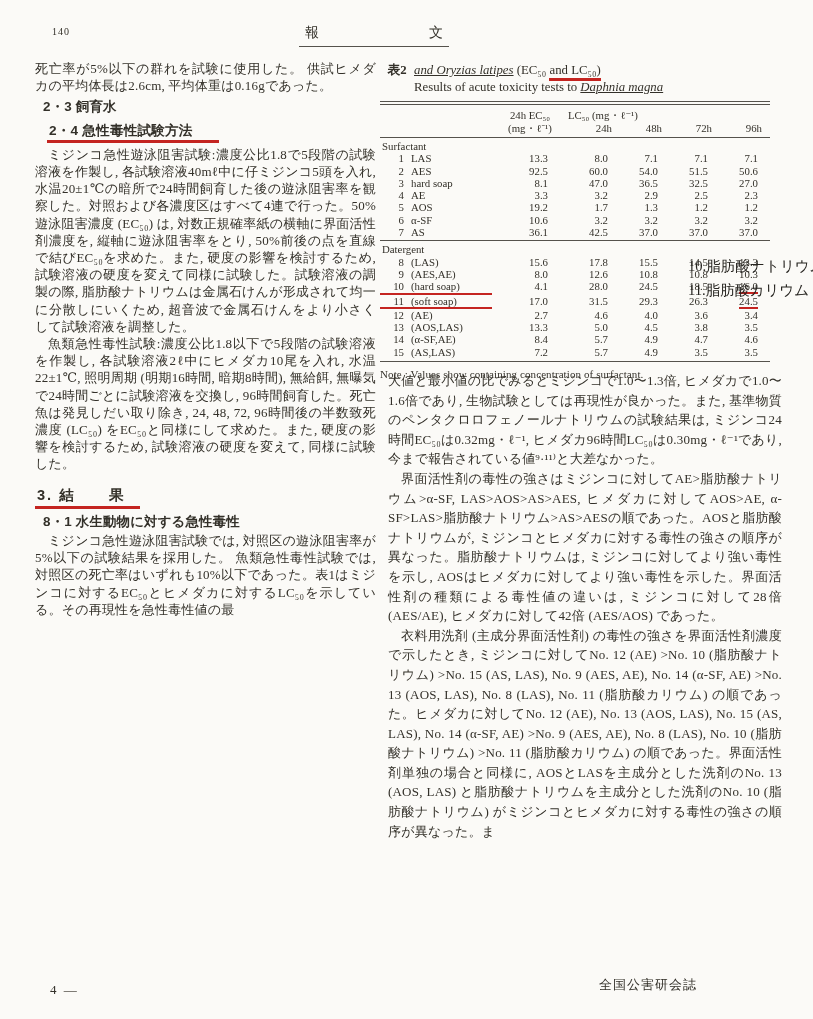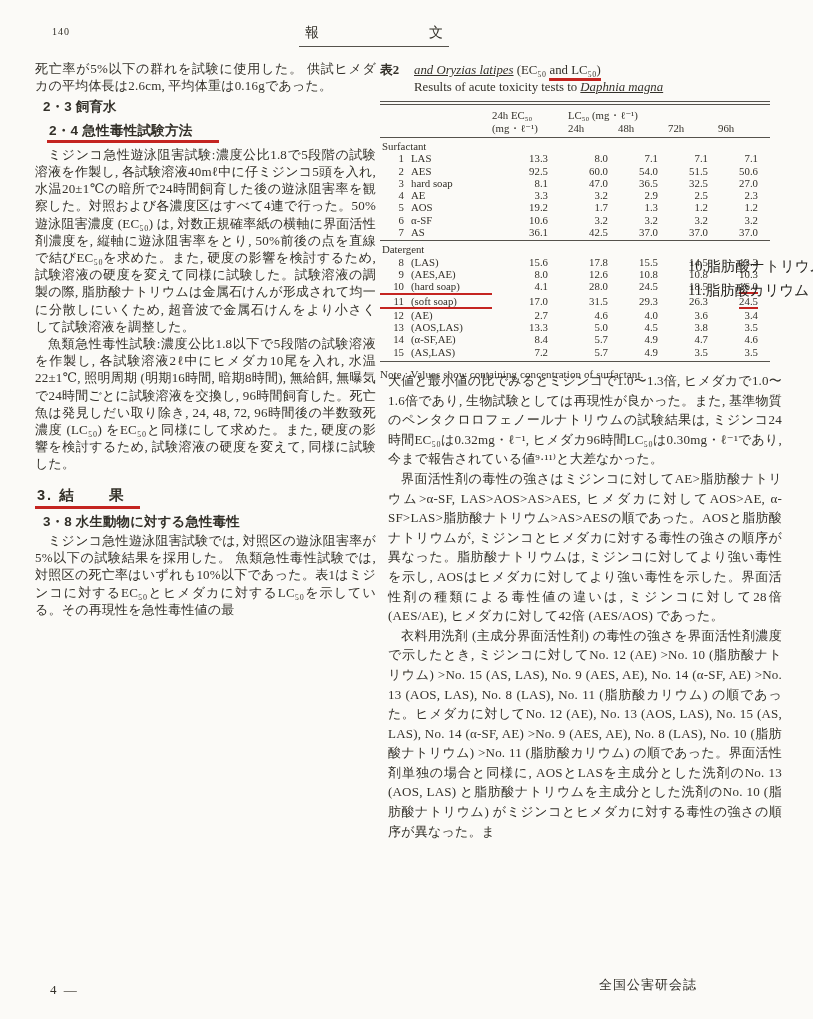--- a/index.html
+++ b/index.html
@@ -46,30 +46,30 @@
   .h-result{
     font-family:"Liberation Sans","DejaVu Sans",sans-serif;
     font-weight:bold;font-size:14.6px;
     border-bottom:3.5px solid #c42420;padding:0 14px 2px 2px;
     display:inline-block;letter-spacing:2px;
   }
 
   
   .tbl{position:absolute;left:380px;top:62px;width:390px;font-size:10.8px;}
   .t-titlebox{display:flex;font-size:12.8px;line-height:17px;}
-  .t-lab{width:34px;flex:none;font-weight:bold;}
+  .t-lab{width:34px;flex:none;font-weight:bold;text-align:center;}
   .species{font-style:italic;text-decoration:underline;}
   .redmark{border-bottom:3.5px solid #c42420;padding-bottom:1px;}
   .t-rule-double{margin-top:5px;border-top:1.4px solid #55524c;}
   .t-rule-double > div{height:2px;border-bottom:1px solid #55524c;}
   .t-grid{display:grid;grid-template-columns:112px 76px 50px 50px 50px 50px;}
   .t-head{margin-top:4px;padding-bottom:3px;border-bottom:1px solid #55524c;}
-  .th-ec{grid-column:2;grid-row:1 / span 2;text-align:left;line-height:12.5px;}
+  .th-ec{grid-column:2;grid-row:1 / span 2;text-align:center;line-height:12.5px;font-family:Liberation Serif, serif;}
   .th-lc{grid-column:3 / span 4;grid-row:1;text-align:left;line-height:12.5px;}
-  .th-sub{grid-row:2;text-align:left;line-height:12.5px;padding-right:6px;}
+  .th-sub{grid-row:2;text-align:right;line-height:12.5px;padding-right:6px;}
   .t-body{margin-top:2px;}
   .t-seclabel{line-height:12.3px;padding-left:2px;}
   .t-row{display:grid;grid-template-columns:112px 76px 50px 50px 50px 50px;line-height:12.3px;}
   .t-name{display:flex;padding-left:6px;}
   .t-no{width:18px;flex:none;text-align:right;margin-right:7px;}
   .t-val{text-align:right;padding-right:10px;}
   .t-val.ec{padding-right:20px;}
   .t-rule{border-top:1px solid #55524c;margin:2px 0;}
   .t-rule-bottom{border-top:1px solid #55524c;margin-top:3px;}
   .t-note{margin-top:6px;font-size:11px;letter-spacing:0.1px;}
@@ -92,21 +92,21 @@
   <p class="body-par no-indent">死亡率が5%以下の群れを試験に使用した。 供試ヒメダカの平均体長は2.6cm, 平均体重は0.16gであった。</p>
   <div class="h-sub">2・3 飼育水</div>
   <div class="h-red-wrap">
     <span class="h-red">2・4 急性毒性試験方法</span>
   </div>
   <p class="body-par">ミジンコ急性遊泳阻害試験:濃度公比1.8で5段階の試験溶液を作製し, 各試験溶液40mℓ中に仔ミジンコ5頭を入れ, 水温20±1℃の暗所で24時間飼育した後の遊泳阻害率を観察した。対照および各濃度区はすべて4連で行った。50%遊泳阻害濃度 (EC₅₀) は, 対数正規確率紙の横軸に界面活性剤濃度を, 縦軸に遊泳阻害率をとり, 50%前後の点を直線で結びEC₅₀を求めた。また, 硬度の影響を検討するため, 試験溶液の硬度を変えて同様に試験した。試験溶液の調製の際, 脂肪酸ナトリウムは金属石けんが形成されて均一に分散しにいくため, 超音波で金属石けんをより小さくして試験溶液を調整した。</p>
   <p class="body-par">魚類急性毒性試験:濃度公比1.8以下で5段階の試験溶液を作製し, 各試験溶液2ℓ中にヒメダカ10尾を入れ, 水温22±1℃, 照明周期 (明期16時間, 暗期8時間), 無給餌, 無曝気で24時間ごとに試験溶液を交換し, 96時間飼育した。死亡魚は発見しだい取り除き, 24, 48, 72, 96時間後の半数致死濃度 (LC₅₀) をEC₅₀と同様にして求めた。また, 硬度の影響を検討するため, 試験溶液の硬度を変えて, 同様に試験した。</p>
   <div class="h-result-wrap">
     <span class="h-result">3. 結　　果</span>
   </div>
-  <div class="h-sub">3・8 水生動物に対する急性毒性</div>
+  <div class="h-sub">8・1 水生動物に対する急性毒性</div>
   <p class="body-par">ミジンコ急性遊泳阻害試験では, 対照区の遊泳阻害率が5%以下の試験結果を採用した。 魚類急性毒性試験では, 対照区の死亡率はいずれも10%以下であった。表1はミジンコに対するEC₅₀とヒメダカに対するLC₅₀を示している。その再現性を急性毒性値の最</p>
 </div>
 
 <div class="tbl">
   <div class="t-titlebox">
     <span class="t-lab">表2</span>
     <div class="t-title">
       <div>
         <span class="species">and Oryzias latipes</span><span> (EC₅₀ </span><span class="redmark">and LC₅₀)</span>
       </div>

